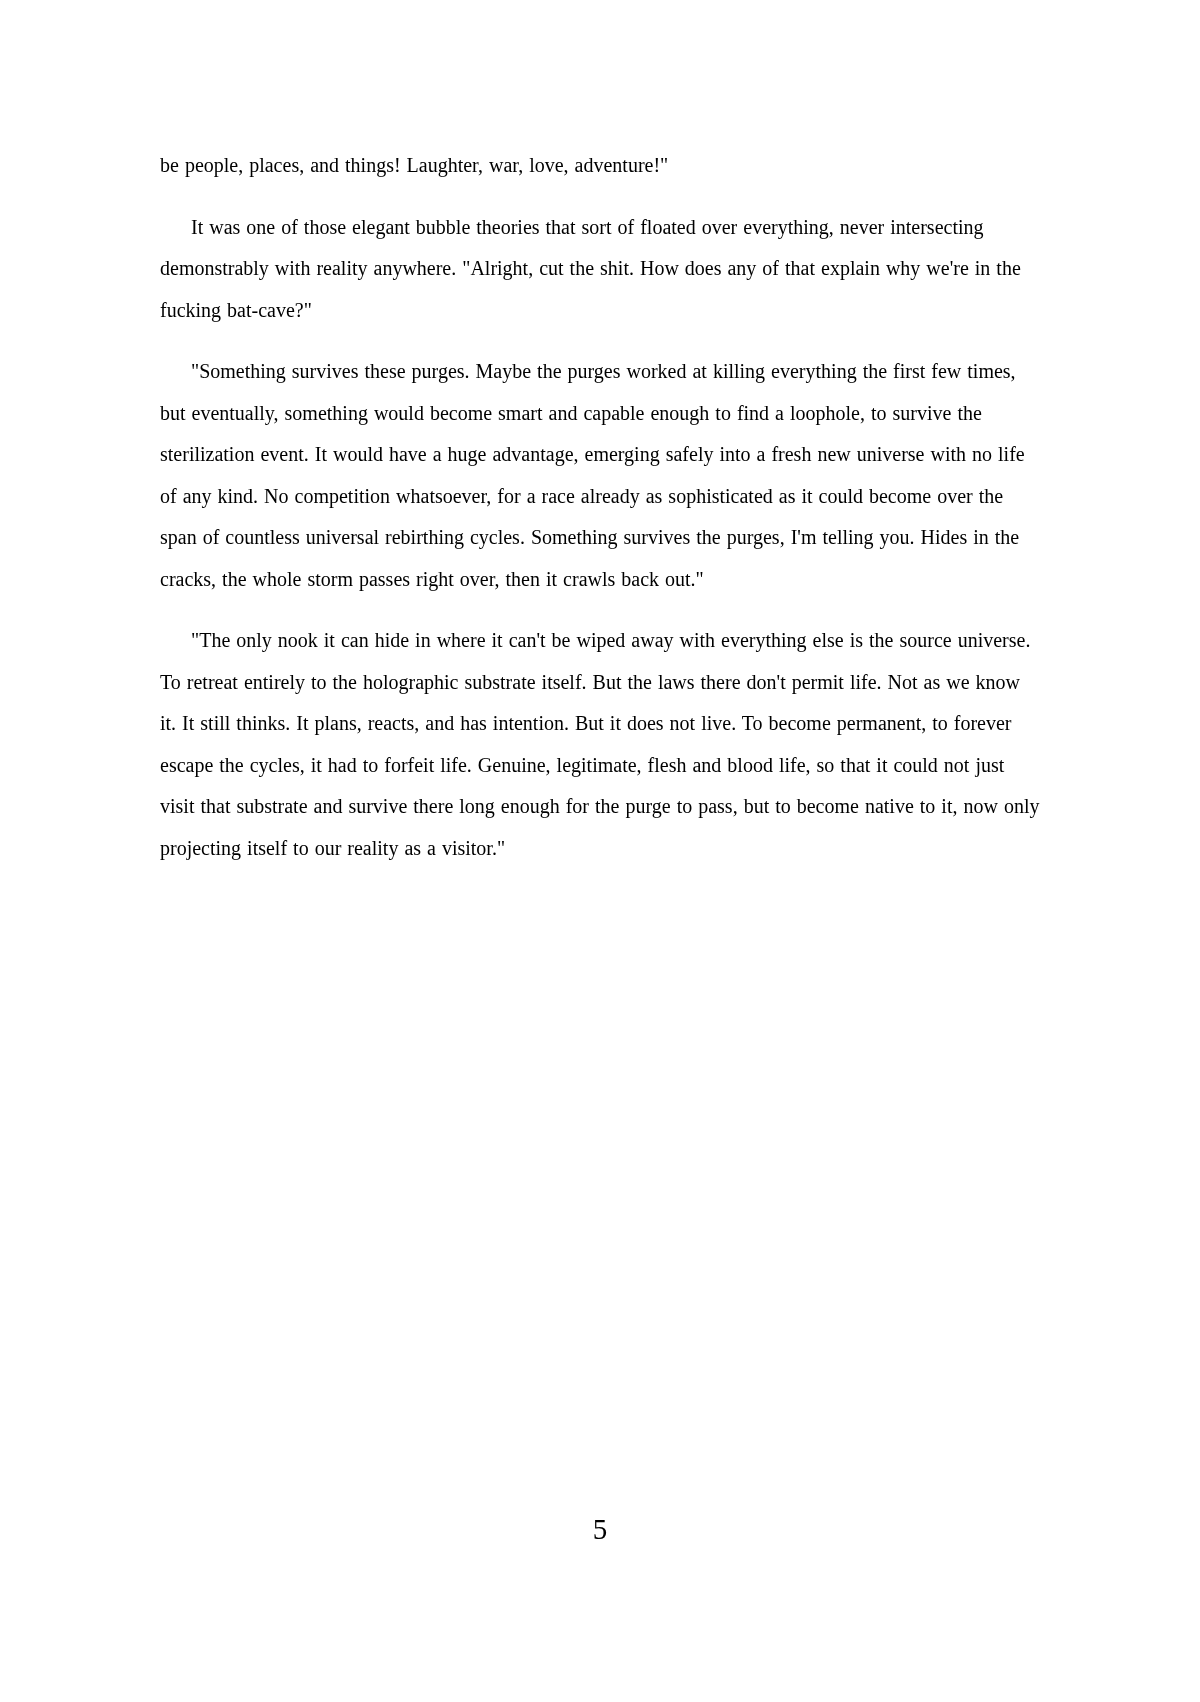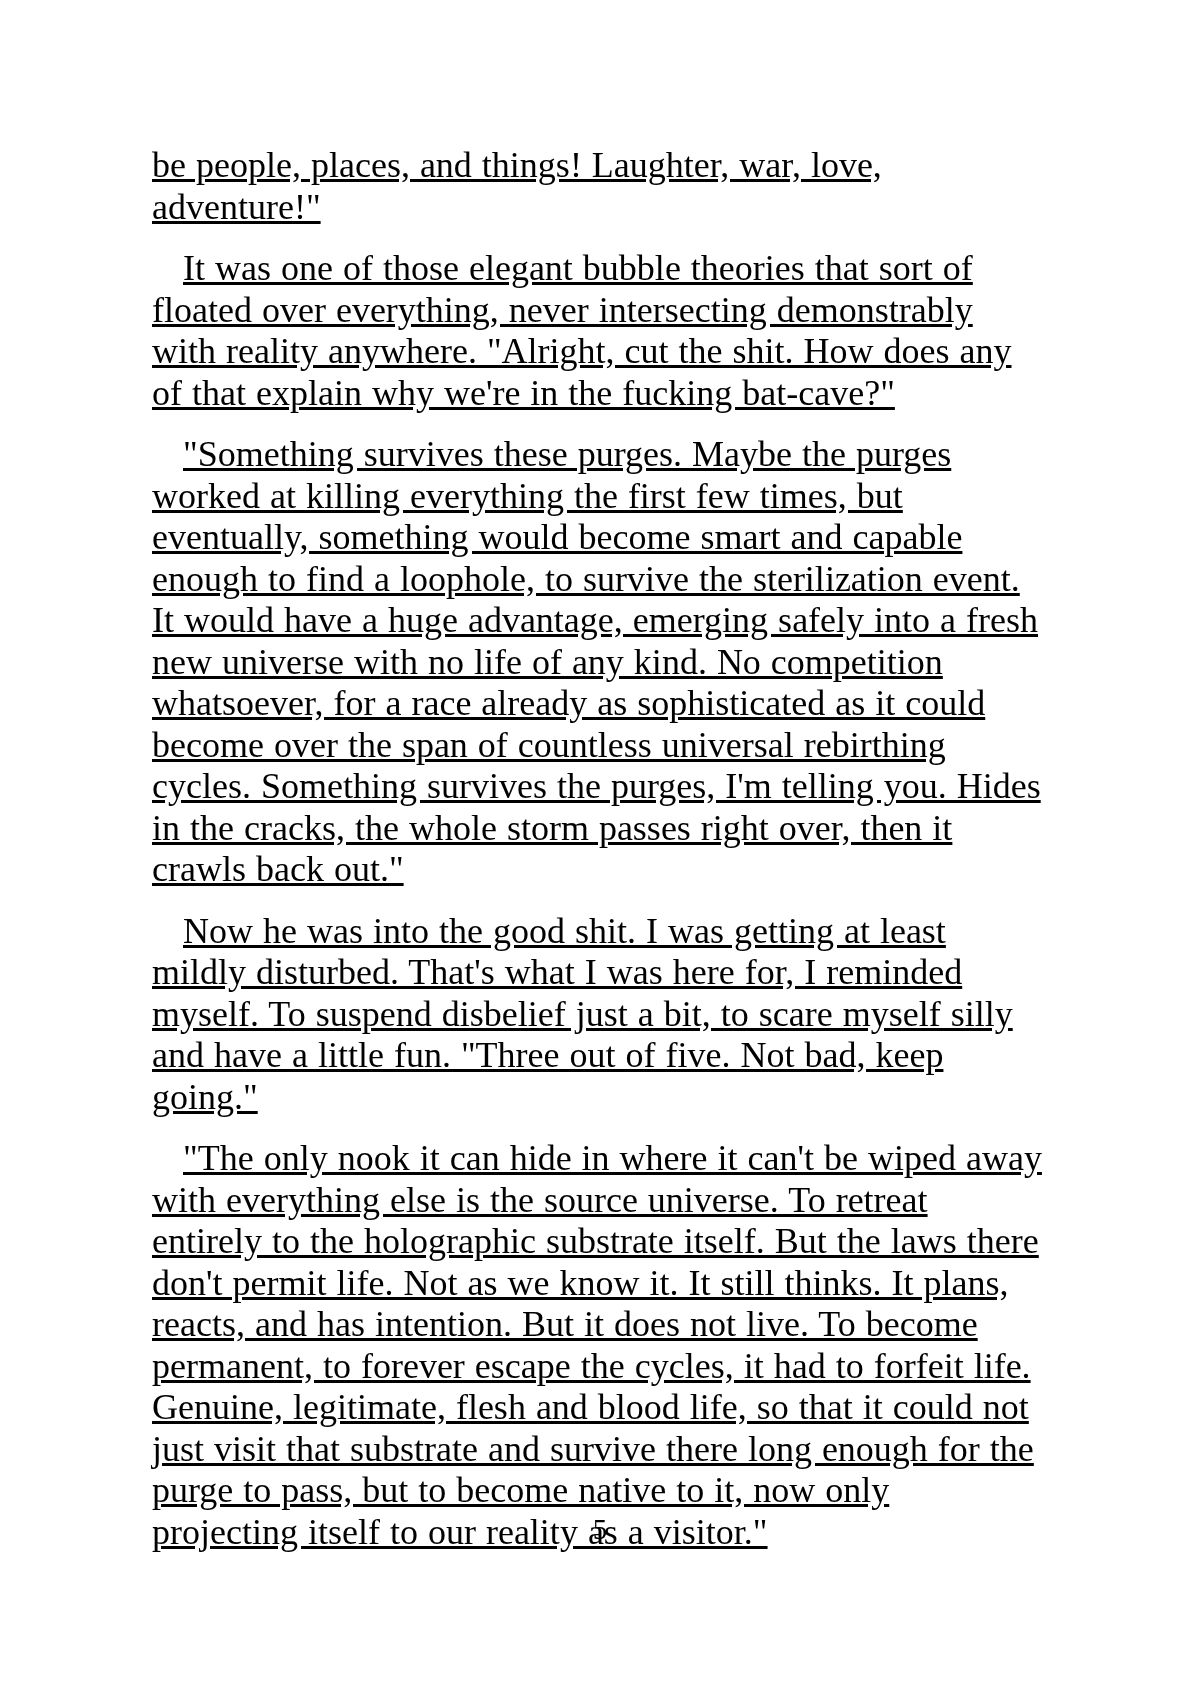--- a/index.html
+++ b/index.html
@@ -20,27 +20,26 @@
     inset: 0;
     background: #ffffff;
   }
   .text-block {
     position: absolute;
     left: 152px;
     top: 145px;
     width: 890px;
   }
   .text-block p {
-    margin: 0 0 20px 0;
-    font-size: 36px;
+    margin: 0 0 20px 8px;
+    font-size: 20px;
     line-height: 41.5px;
     text-indent: 31px;
     text-align: left;
     word-spacing: 1px;
-    text-decoration: underline;
   }
   .text-block p.no-indent {
     text-indent: 0;
   }
   .page-number {
     position: absolute;
     top: 1509px;
     left: 0;
     width: 100%;
     text-align: center;
@@ -49,17 +48,16 @@
   }
 </style>
 </head>
 <body>
 
 <div class="page">
   <div class="text-block" id="text-block">
       <p class="no-indent">be people, places, and things! Laughter, war, love, adventure!"</p>
       <p>It was one of those elegant bubble theories that sort of floated over everything, never intersecting demonstrably with reality anywhere. "Alright, cut the shit. How does any of that explain why we're in the fucking bat-cave?"</p>
       <p>"Something survives these purges. Maybe the purges worked at killing everything the first few times, but eventually, something would become smart and capable enough to find a loophole, to survive the sterilization event. It would have a huge advantage, emerging safely into a fresh new universe with no life of any kind. No competition whatsoever, for a race already as sophisticated as it could become over the span of countless universal rebirthing cycles. Something survives the purges, I'm telling you. Hides in the cracks, the whole storm passes right over, then it crawls back out."</p>
-      <p>Now he was into the good shit. I was getting at least mildly disturbed. That's what I was here for, I reminded myself. To suspend disbelief just a bit, to scare myself silly and have a little fun. "Three out of five. Not bad, keep going."</p>
       <p>"The only nook it can hide in where it can't be wiped away with everything else is the source universe. To retreat entirely to the holographic substrate itself. But the laws there don't permit life. Not as we know it. It still thinks. It plans, reacts, and has intention. But it does not live. To become permanent, to forever escape the cycles, it had to forfeit life. Genuine, legitimate, flesh and blood life, so that it could not just visit that substrate and survive there long enough for the purge to pass, but to become native to it, now only projecting itself to our reality as a visitor."</p>
     </div>
   <div class="page-number">5</div>
 </div>
 
 </body></html>

